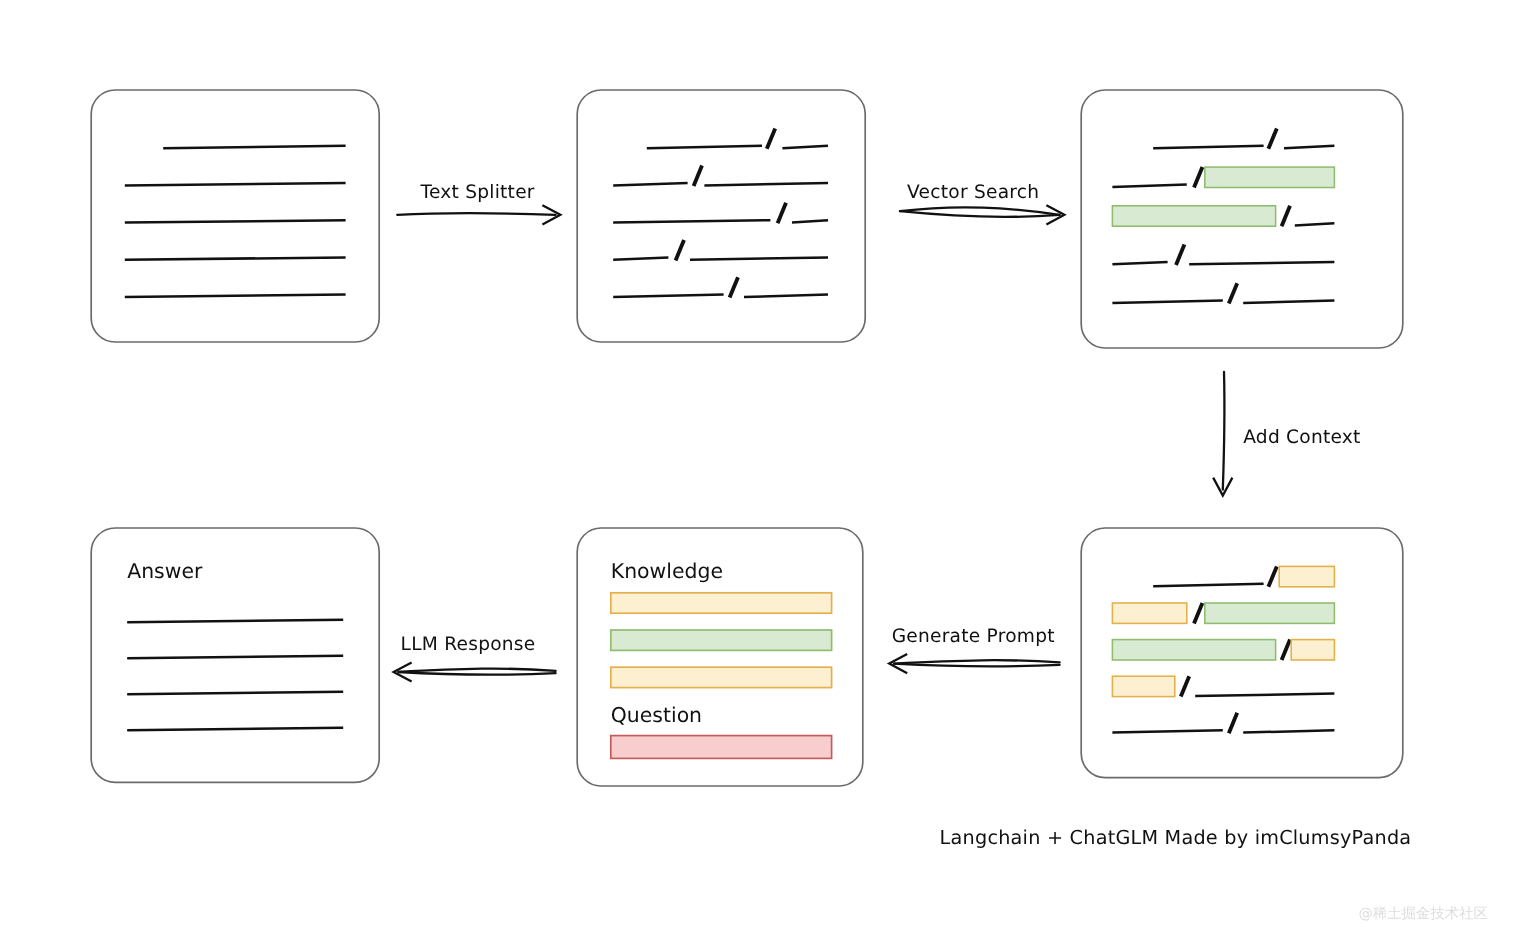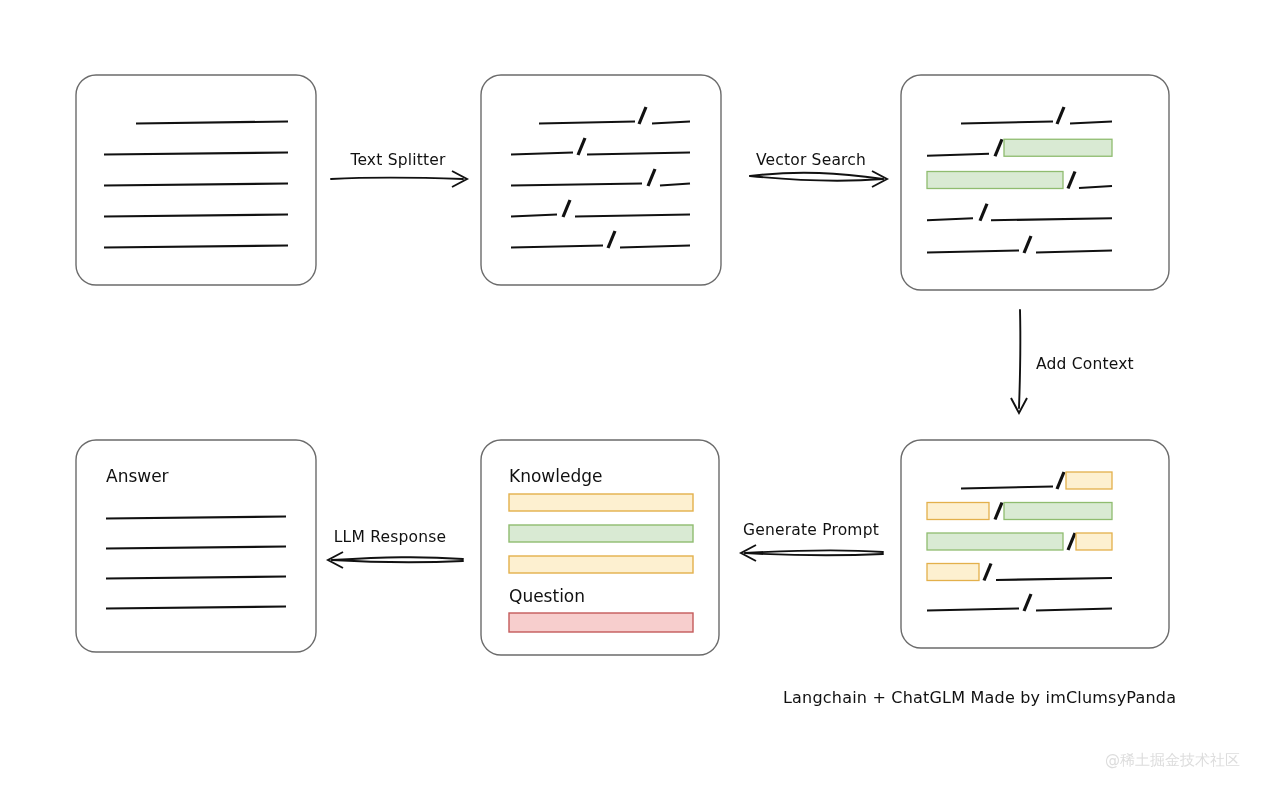--- a/index.html
+++ b/index.html
@@ -69,21 +69,21 @@
     stroke: #111111;
     stroke-width: 1.9;
     fill: none;
     stroke-linejoin: miter;
   }
   .watermark {
     position: absolute;
     right: 22px;
     bottom: 22px;
     font-family: "DejaVu Sans", sans-serif;
-    font-size: 15px;
+    font-size: 12px;
     color: #dddddd;
     user-select: none;
     white-space: nowrap;
   }
 </style>
 </head>
 <body>
 
 <div id="diagram-root">
 

